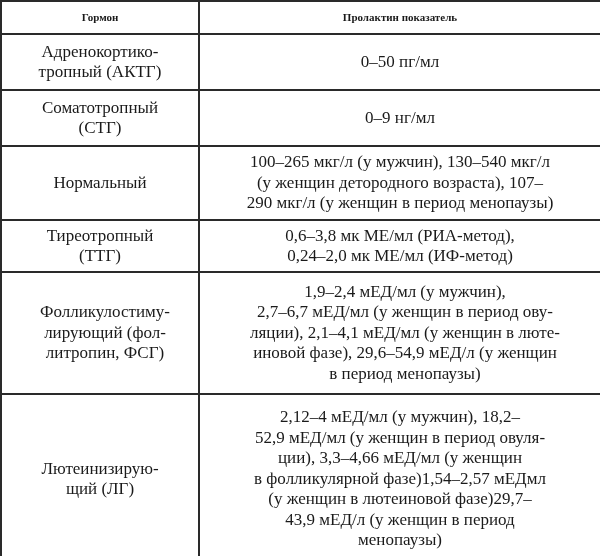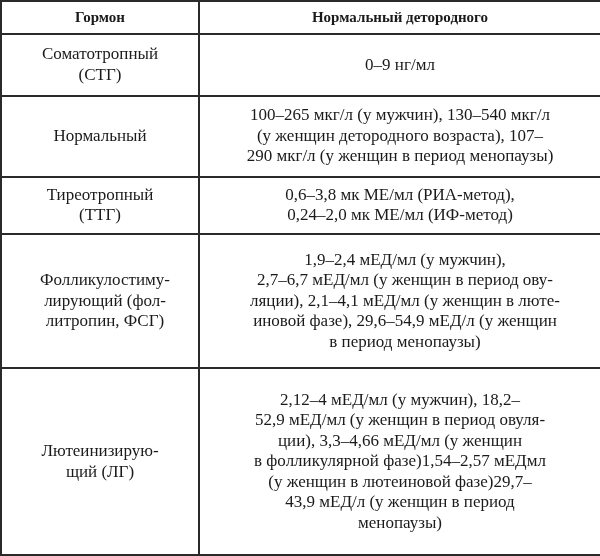--- a/index.html
+++ b/index.html
@@ -23,21 +23,21 @@
     table.hormones th, table.hormones td {
       border: 2px solid #2a2a2a;
       text-align: center;
       vertical-align: middle;
       padding: 2px 6px;
       font-size: 17px;
       line-height: 20.5px;
     }
     table.hormones th {
       font-weight: bold;
-      font-size: 15px;
+      font-size: 11px;
       height: 27px;
     }
     col.c1 { width: 198px; }
     col.c2 { width: 402px; }
     .cell-text { white-space: pre-line; }
     tr.r1 td { height: 50px; }
     tr.r2 td { height: 50px; }
     tr.r3 td { height: 68px; text-align: center; }
     tr.r4 td { height: 46px; }
     tr.r5 td { height: 116px; padding-left: 16px; }
@@ -47,24 +47,29 @@
 <body>
 
 <table class="hormones">
   <colgroup>
     <col class="c1">
     <col class="c2">
   </colgroup>
   <thead>
     <tr>
       <th>Гормон</th>
-      <th>Нормальный детородного</th>
+      <th>Пролактин показатель</th>
     </tr>
   </thead>
   <tbody>
+    <tr class="r1">
+      <td><span class="cell-text">Адренокортико-
+тропный (АКТГ)</span></td>
+      <td><span class="cell-text">0–50 пг/мл</span></td>
+    </tr>
     <tr class="r2">
       <td><span class="cell-text">Соматотропный
 (СТГ)</span></td>
       <td><span class="cell-text">0–9 нг/мл</span></td>
     </tr>
     <tr class="r3">
       <td><span class="cell-text">Нормальный</span></td>
       <td><span class="cell-text">100–265 мкг/л (у мужчин), 130–540 мкг/л
 (у женщин детородного возраста), 107–
 290 мкг/л (у женщин в период менопаузы)</span></td>

